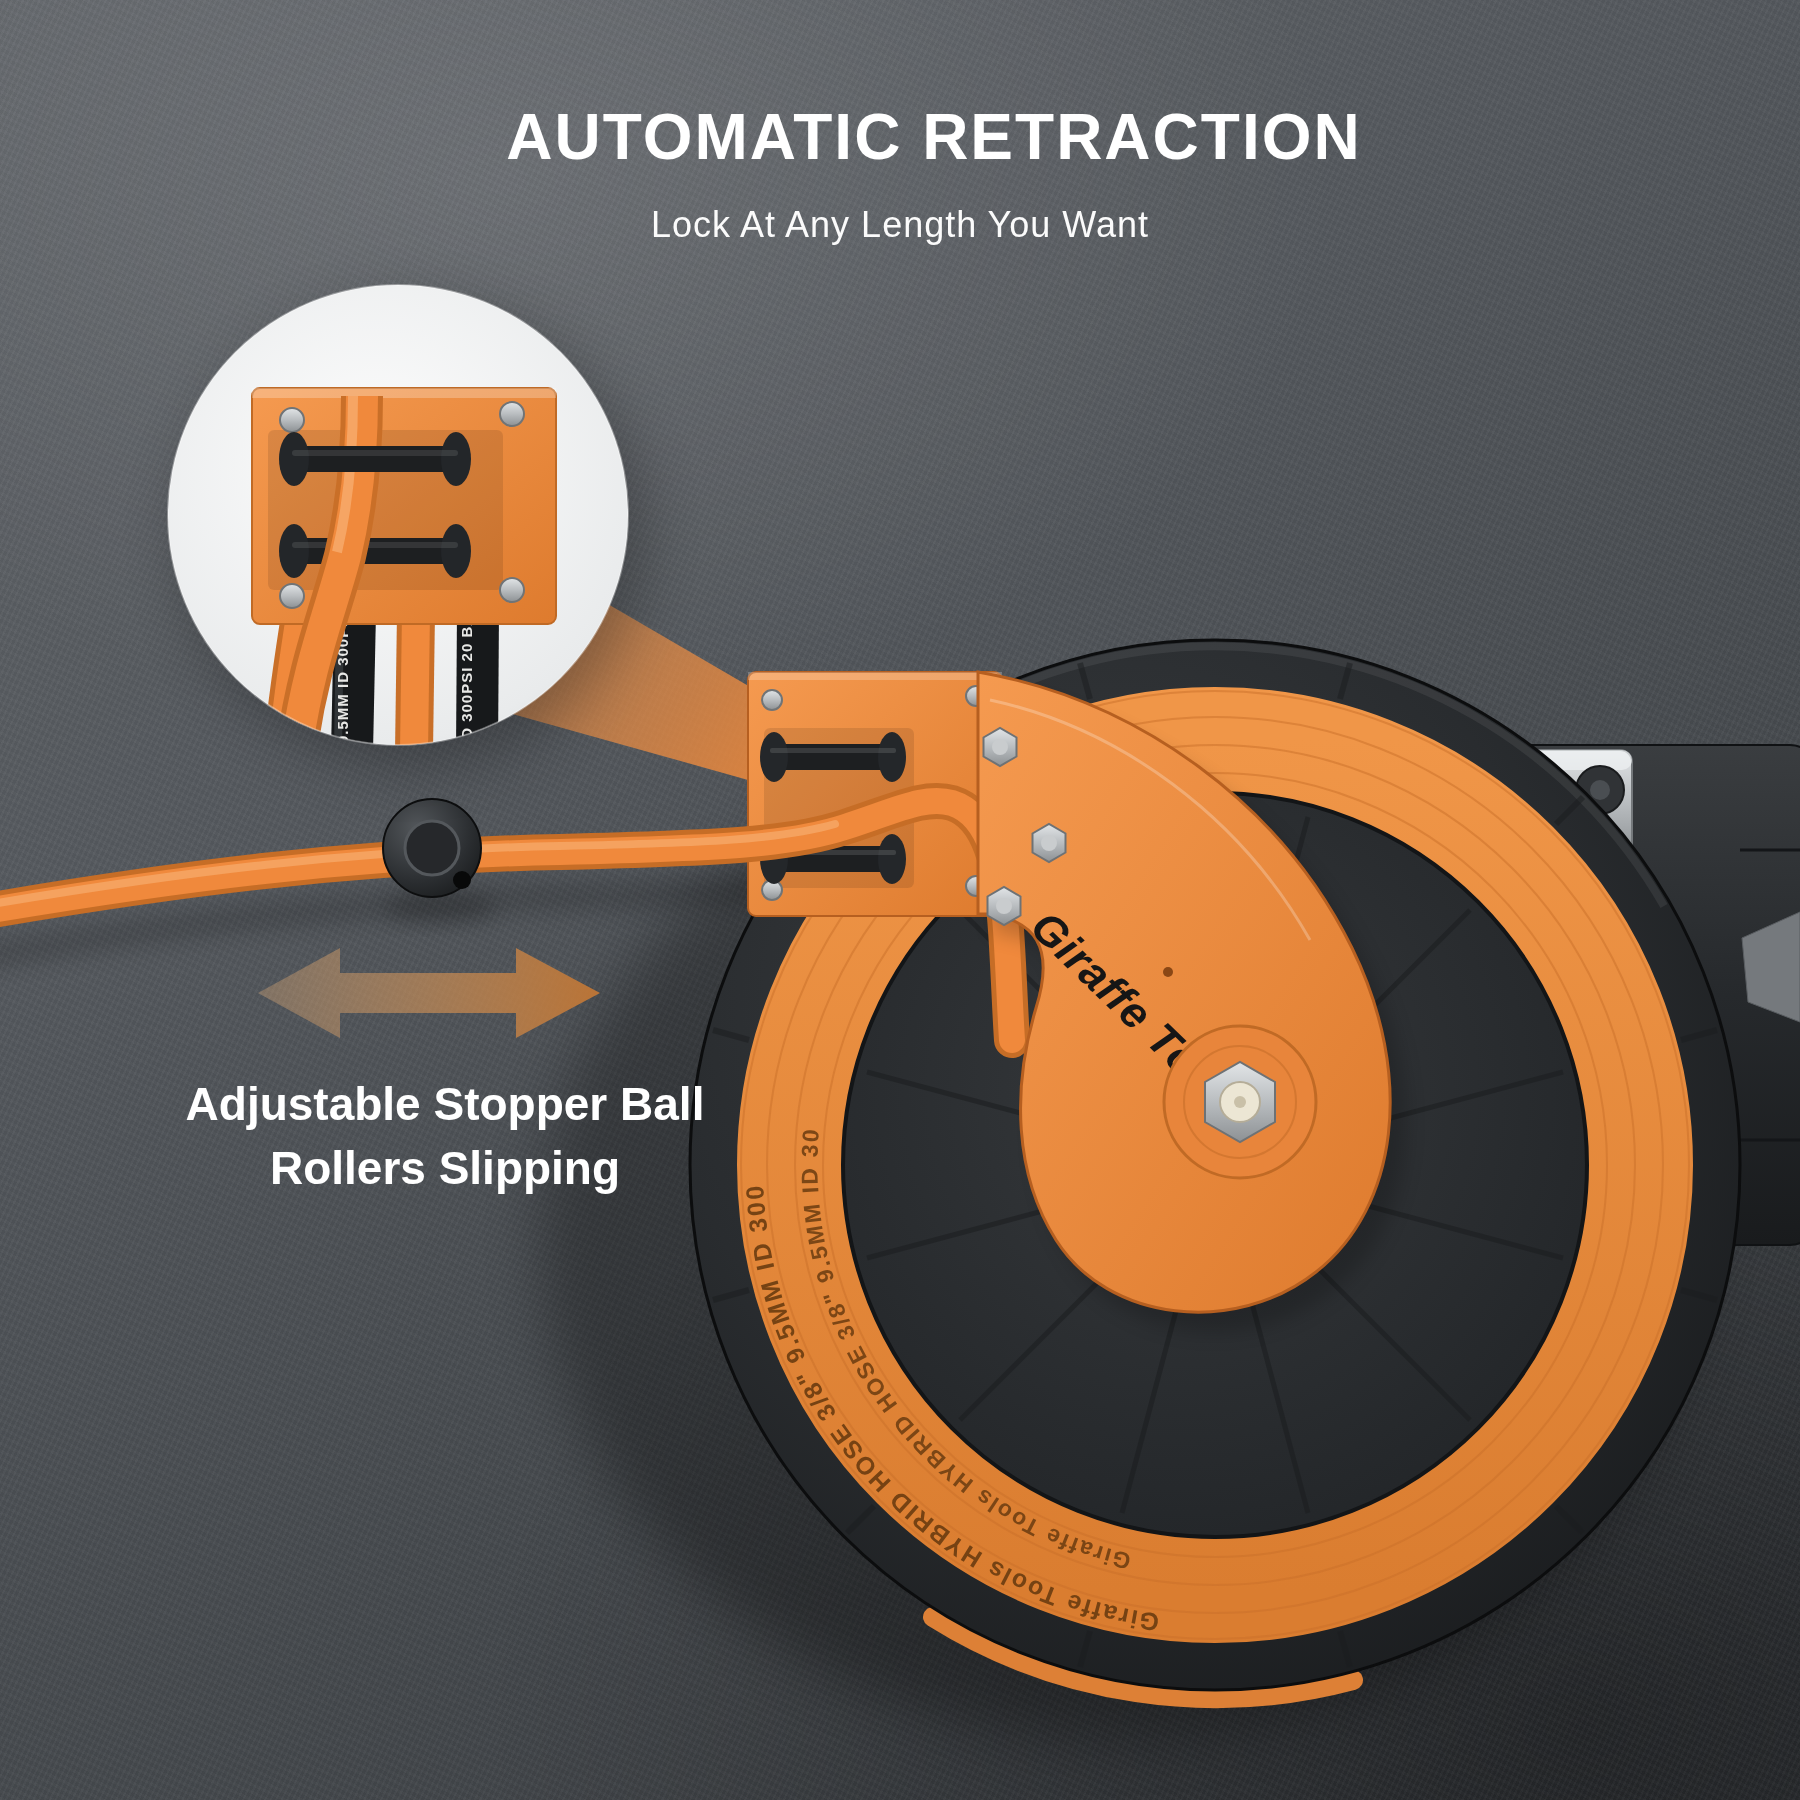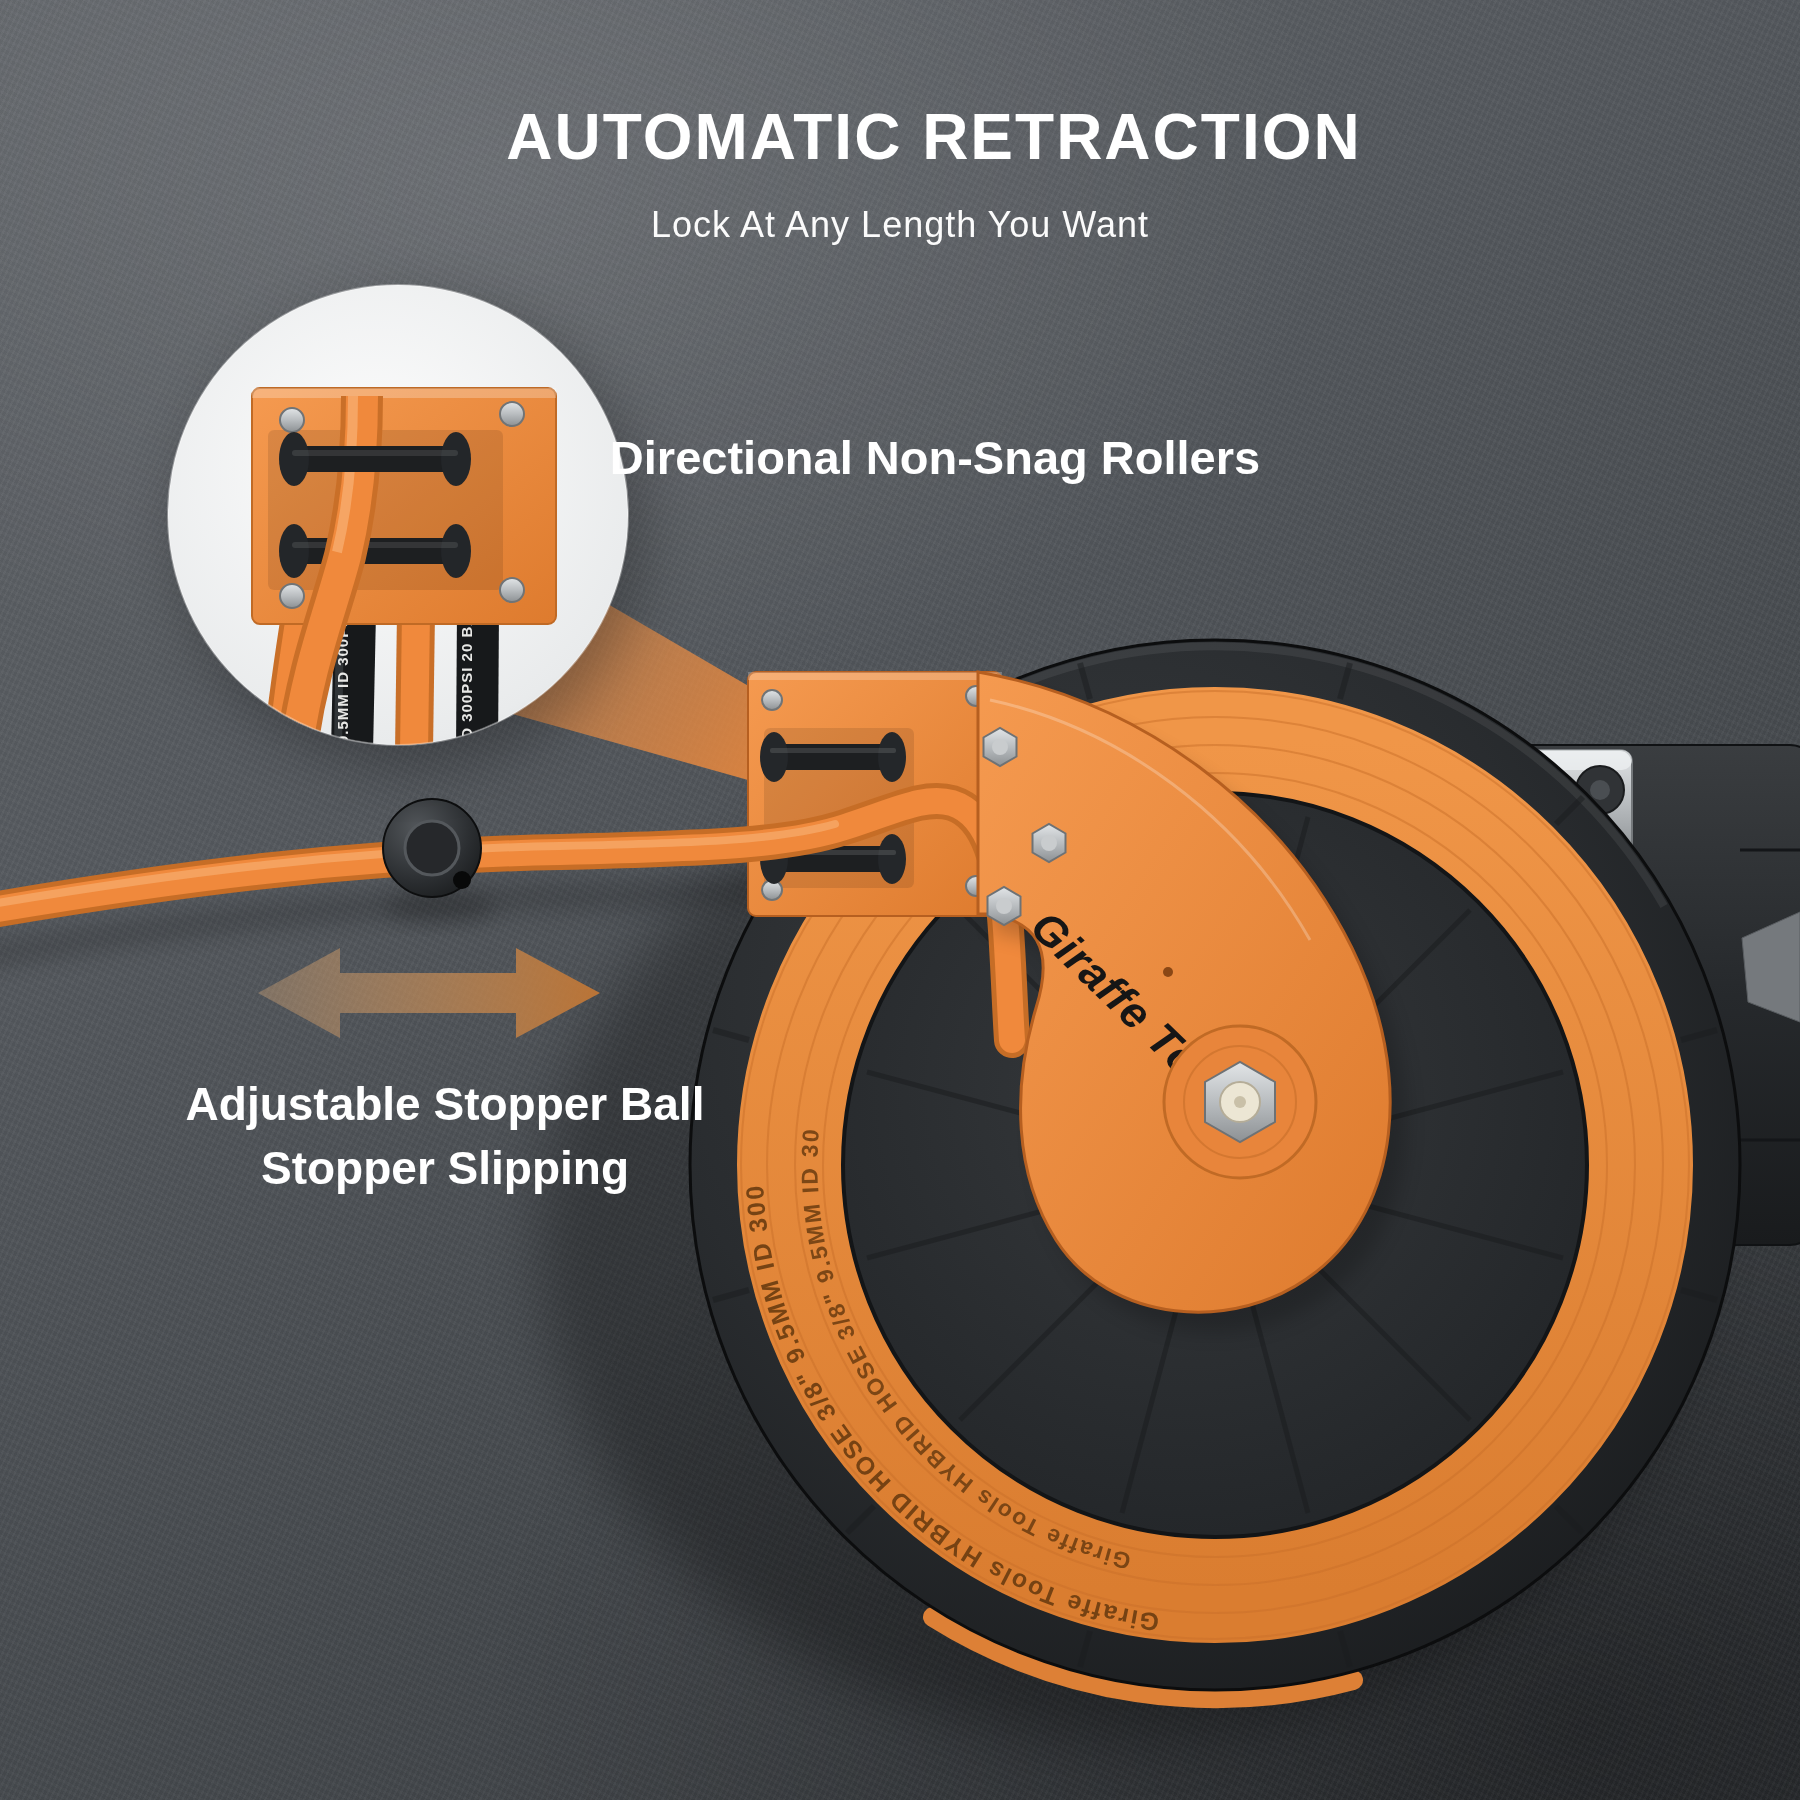--- a/index.html
+++ b/index.html
@@ -286,18 +286,17 @@
           <ellipse cx="456" cy="459" rx="15" ry="27" fill="#232629"></ellipse>
           <rect x="292" y="450" width="166" height="6" rx="3" fill="#ffffff" opacity="0.10"></rect>
         </g>
       </g>
       <circle cx="398" cy="515" r="230" fill="none" stroke="#ffffff" stroke-opacity="0.35" stroke-width="2"></circle>
     </g>
 
     <polygon points="258,993 340,948 340,973 516,973 516,948 600,993 516,1038 516,1013 340,1013 340,1038" fill="url(#arrowGrad)"></polygon>
   </svg>
 
-  <div class="rollers-label">Directional Non-Snag Rollers</div>
   <div class="stopper-label">
     <div>Adjustable Stopper Ball</div>
-    <div>Stopper Slipping</div>
+    <div>Rollers Slipping</div>
   </div>
 </div>
 
 </body></html>

